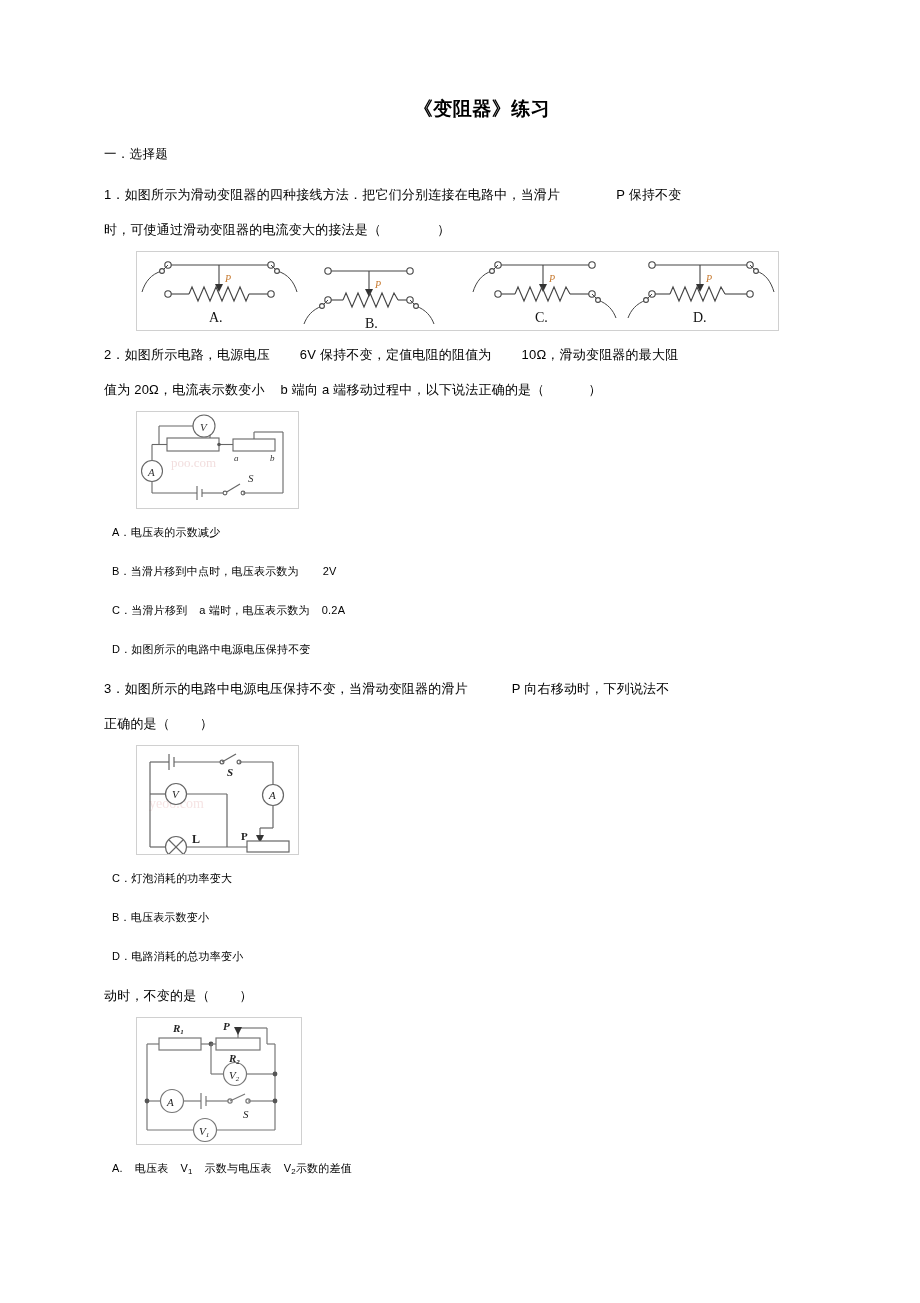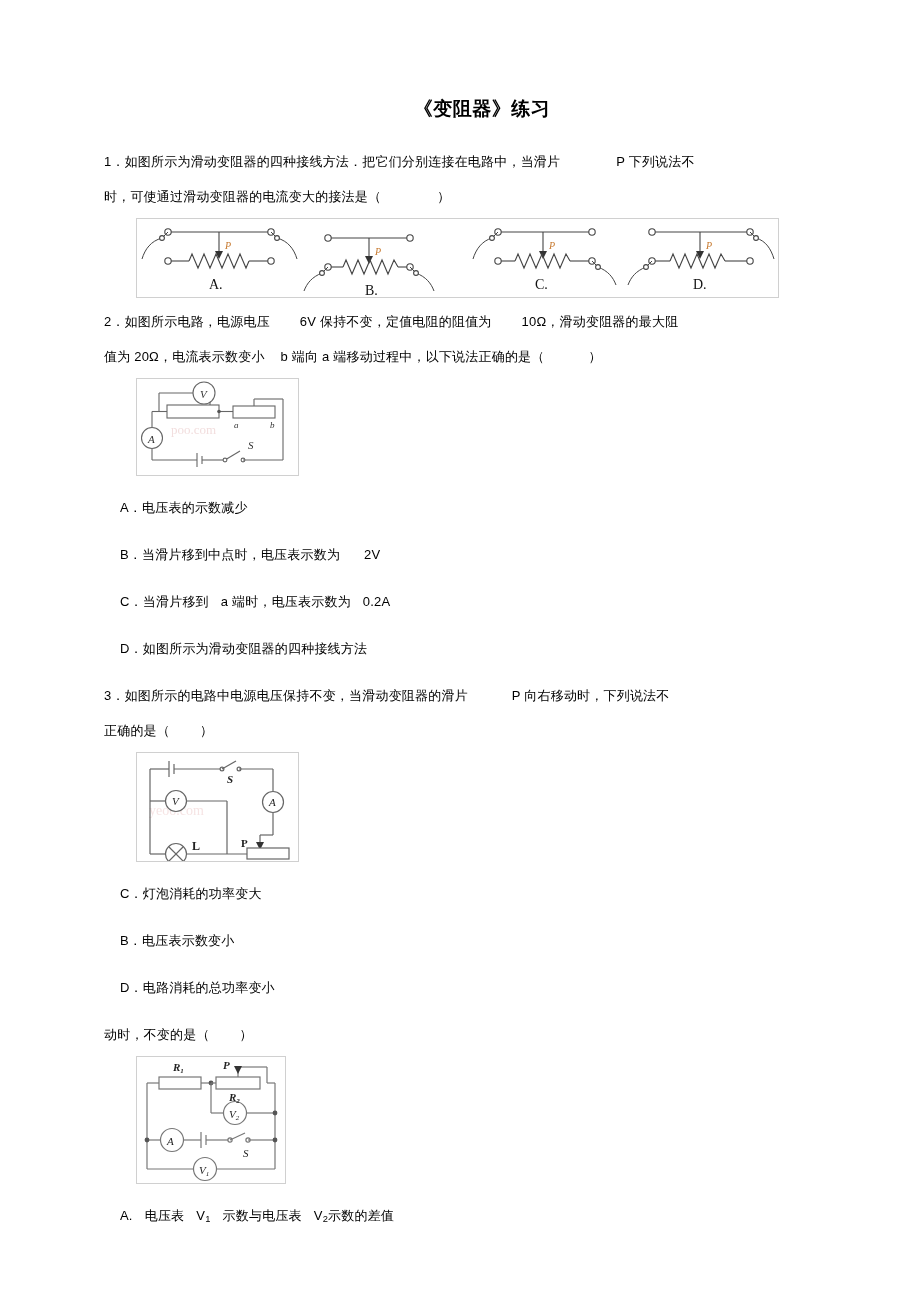--- a/index.html
+++ b/index.html
@@ -59,23 +59,23 @@
   }
   .q-text .gap-xs {
     display: inline-block;
     width: 16px;
   }
   .q-text .gap-md {
     display: inline-block;
     width: 44px;
   }
   .opt {
-    font-size: 13px;
+    font-size: 11px;
     line-height: 31px;
-    margin: 16px;
+    margin: 8px;
     letter-spacing: 0.2px;
   }
   .opt .sp {
     display: inline-block;
     width: 24px;
   }
   .opt .sp-s {
     display: inline-block;
     width: 12px;
   }
@@ -91,41 +91,42 @@
   }
   .fig-small {
     width: 163px;
     height: 98px;
   }
   .fig-small3 {
     width: 163px;
     height: 110px;
   }
   .fig-small4 {
-    width: 150px;
+    width: 166px;
     height: 128px;
   }
   .fig-box svg {
     display: block;
   }
   .sub {
     font-size: 0.72em;
     vertical-align: -0.22em;
   }
 </style>
 </head>
 <body>
 
 <div class="page">
   <div class="content">
 
     <h1 class="doc-title">《变阻器》练习</h1>
 
-
-    <p class="q-text"><span>1．如图所示为滑动变阻器的四种接线方法．把它们分别连接在电路中，当滑片</span><span class="gap"></span><span>P 下列说法不</span></p>
+    <div class="section-head">一．选择题</div>
+
+    <p class="q-text"><span>1．如图所示为滑动变阻器的四种接线方法．把它们分别连接在电路中，当滑片</span><span class="gap"></span><span>P 保持不变</span></p>
     <p class="q-text"><span>时，可使通过滑动变阻器的电流变大的接法是（</span><span class="gap"></span><span>）</span></p>
 
     <div class="fig-box fig-wide">
       <svg width="641" height="78" viewBox="0 0 641 78">
         <g stroke="#444" fill="none" stroke-width="1.1">
 
           <g>
 
             <line x1="34" y1="13" x2="131" y2="13"></line>
             <circle cx="31" cy="13" r="3.2" fill="#fff"></circle>
@@ -267,21 +268,21 @@
           <text x="97" y="49" font-size="9" font-style="italic">a</text>
           <text x="133" y="49" font-size="9" font-style="italic">b</text>
           <text x="111" y="70" font-size="11" font-style="italic">S</text>
         </g>
       </svg>
     </div>
 
     <p class="opt"><span>A．</span><span>电压表的示数减少</span></p>
     <p class="opt"><span>B．</span><span>当滑片移到中点时，电压表示数为</span><span class="sp"></span><span>2V</span></p>
     <p class="opt"><span>C．</span><span>当滑片移到</span><span class="sp-s"></span><span>a 端时，电压表示数为</span><span class="sp-s"></span><span>0.2A</span></p>
-    <p class="opt"><span>D．</span><span>如图所示为滑动变阻器的四种接线方法</span></p>
+    <p class="opt"><span>D．</span><span>如图所示的电路中电源电压保持不变</span></p>
 
     <p class="q-text"><span>3．如图所示的电路中电源电压保持不变，当滑动变阻器的滑片</span><span class="gap-md"></span><span>P 向右移动时，下列说法不</span></p>
     <p class="q-text"><span>正确的是（</span><span class="gap-sm"></span><span>）</span></p>
 
     <div class="fig-box fig-small3">
       <svg width="161" height="108" viewBox="0 0 161 108">
         <text x="12" y="62" font-family="Liberation Serif, serif" font-size="14" fill="#f6e4e4">yeoo.com</text>
         <g stroke="#666" fill="none" stroke-width="1.2">
 
           <line x1="13" y1="16" x2="32" y2="16"></line>

